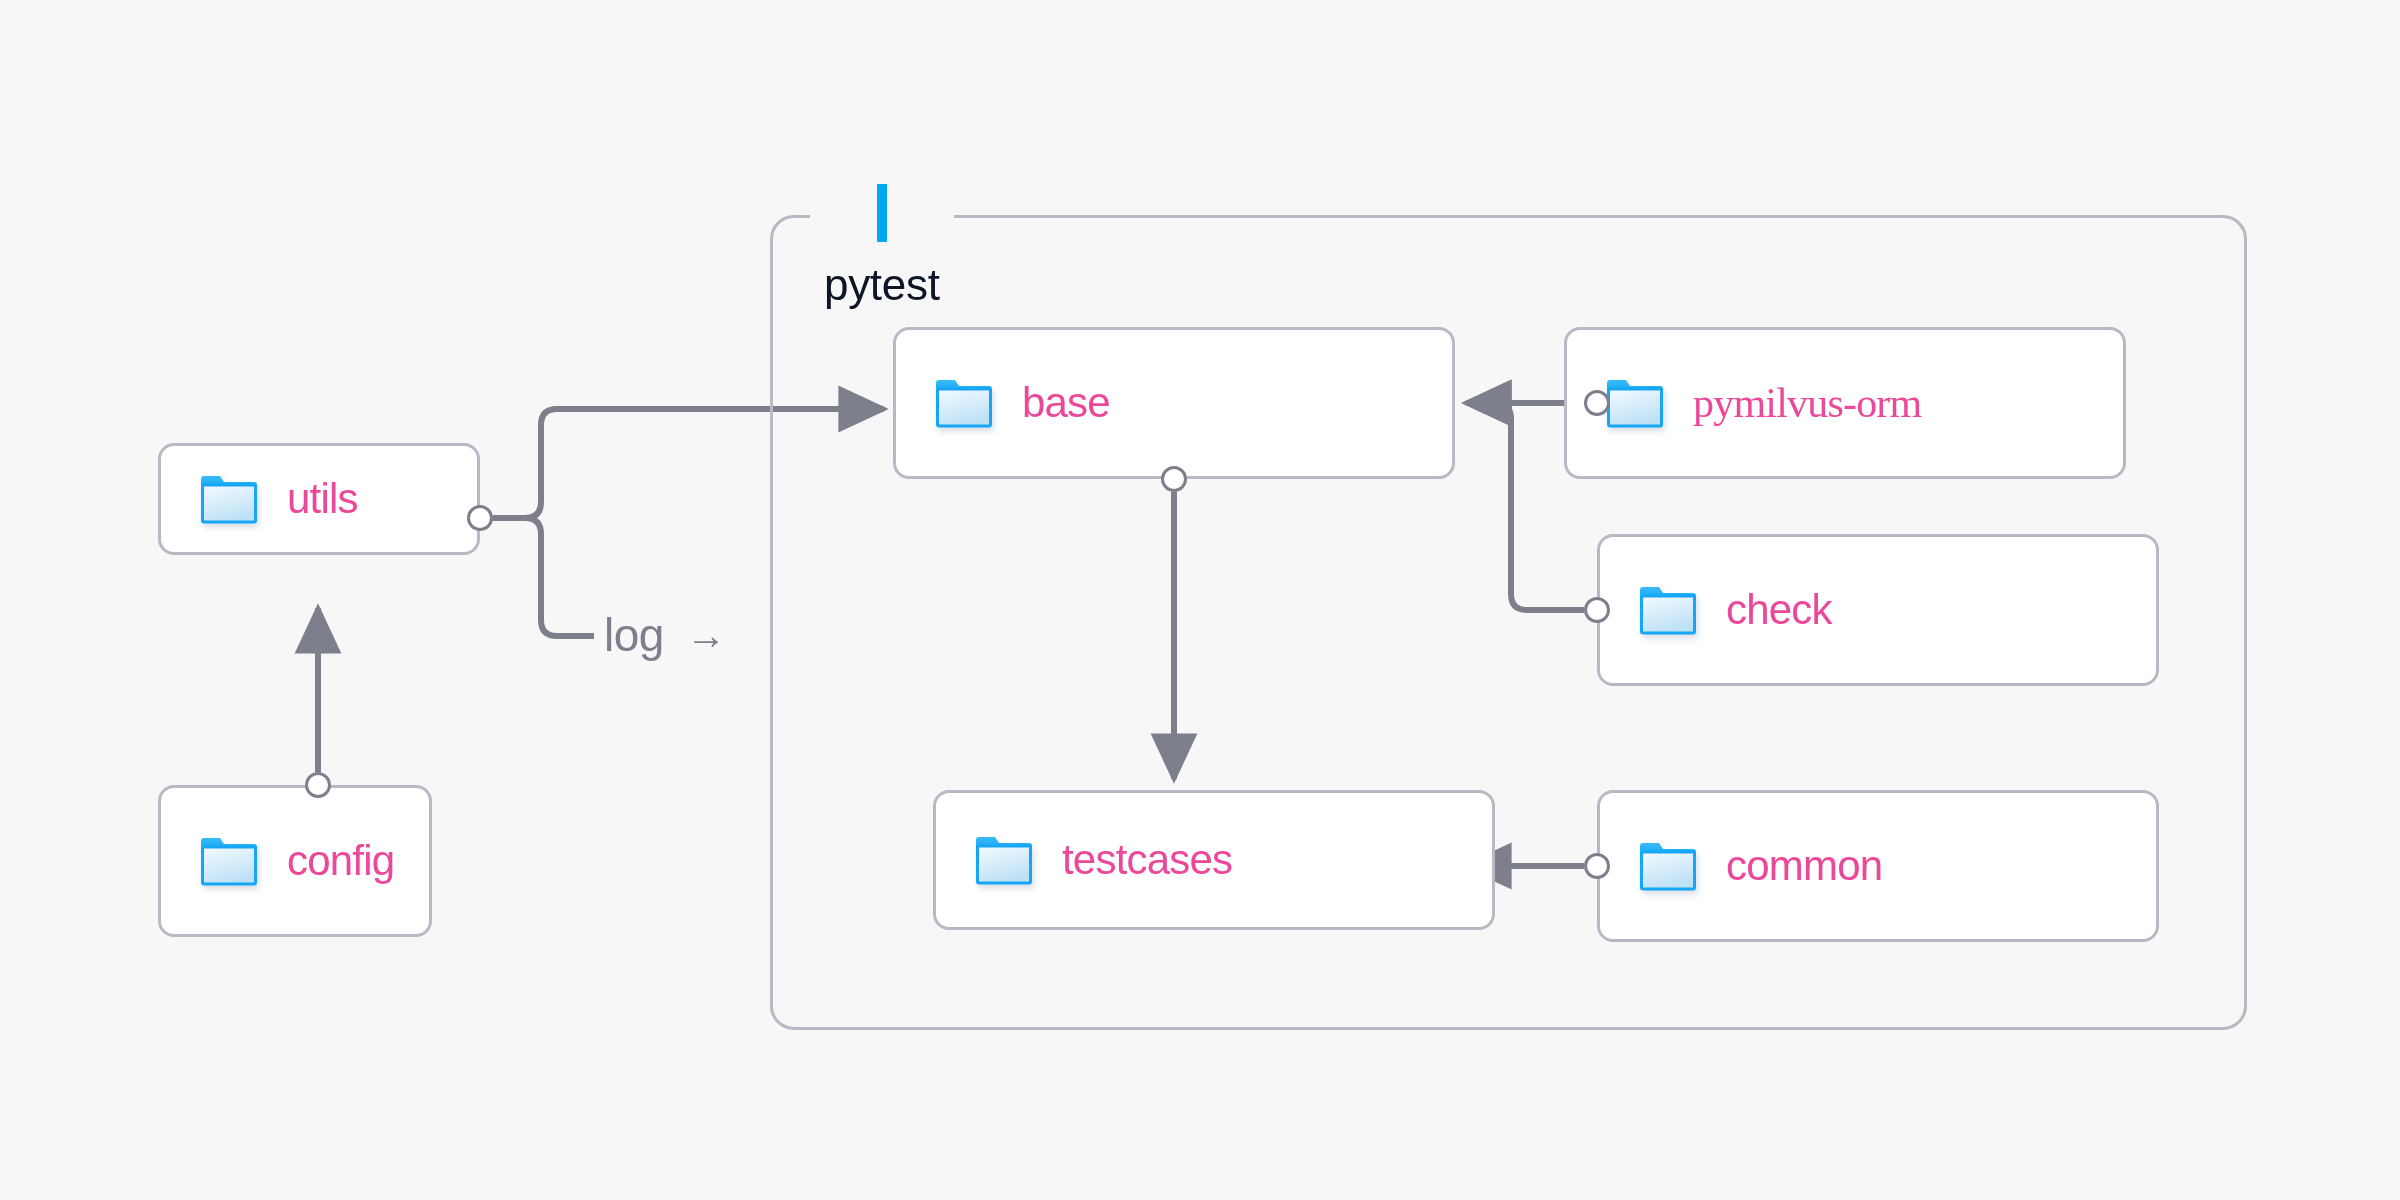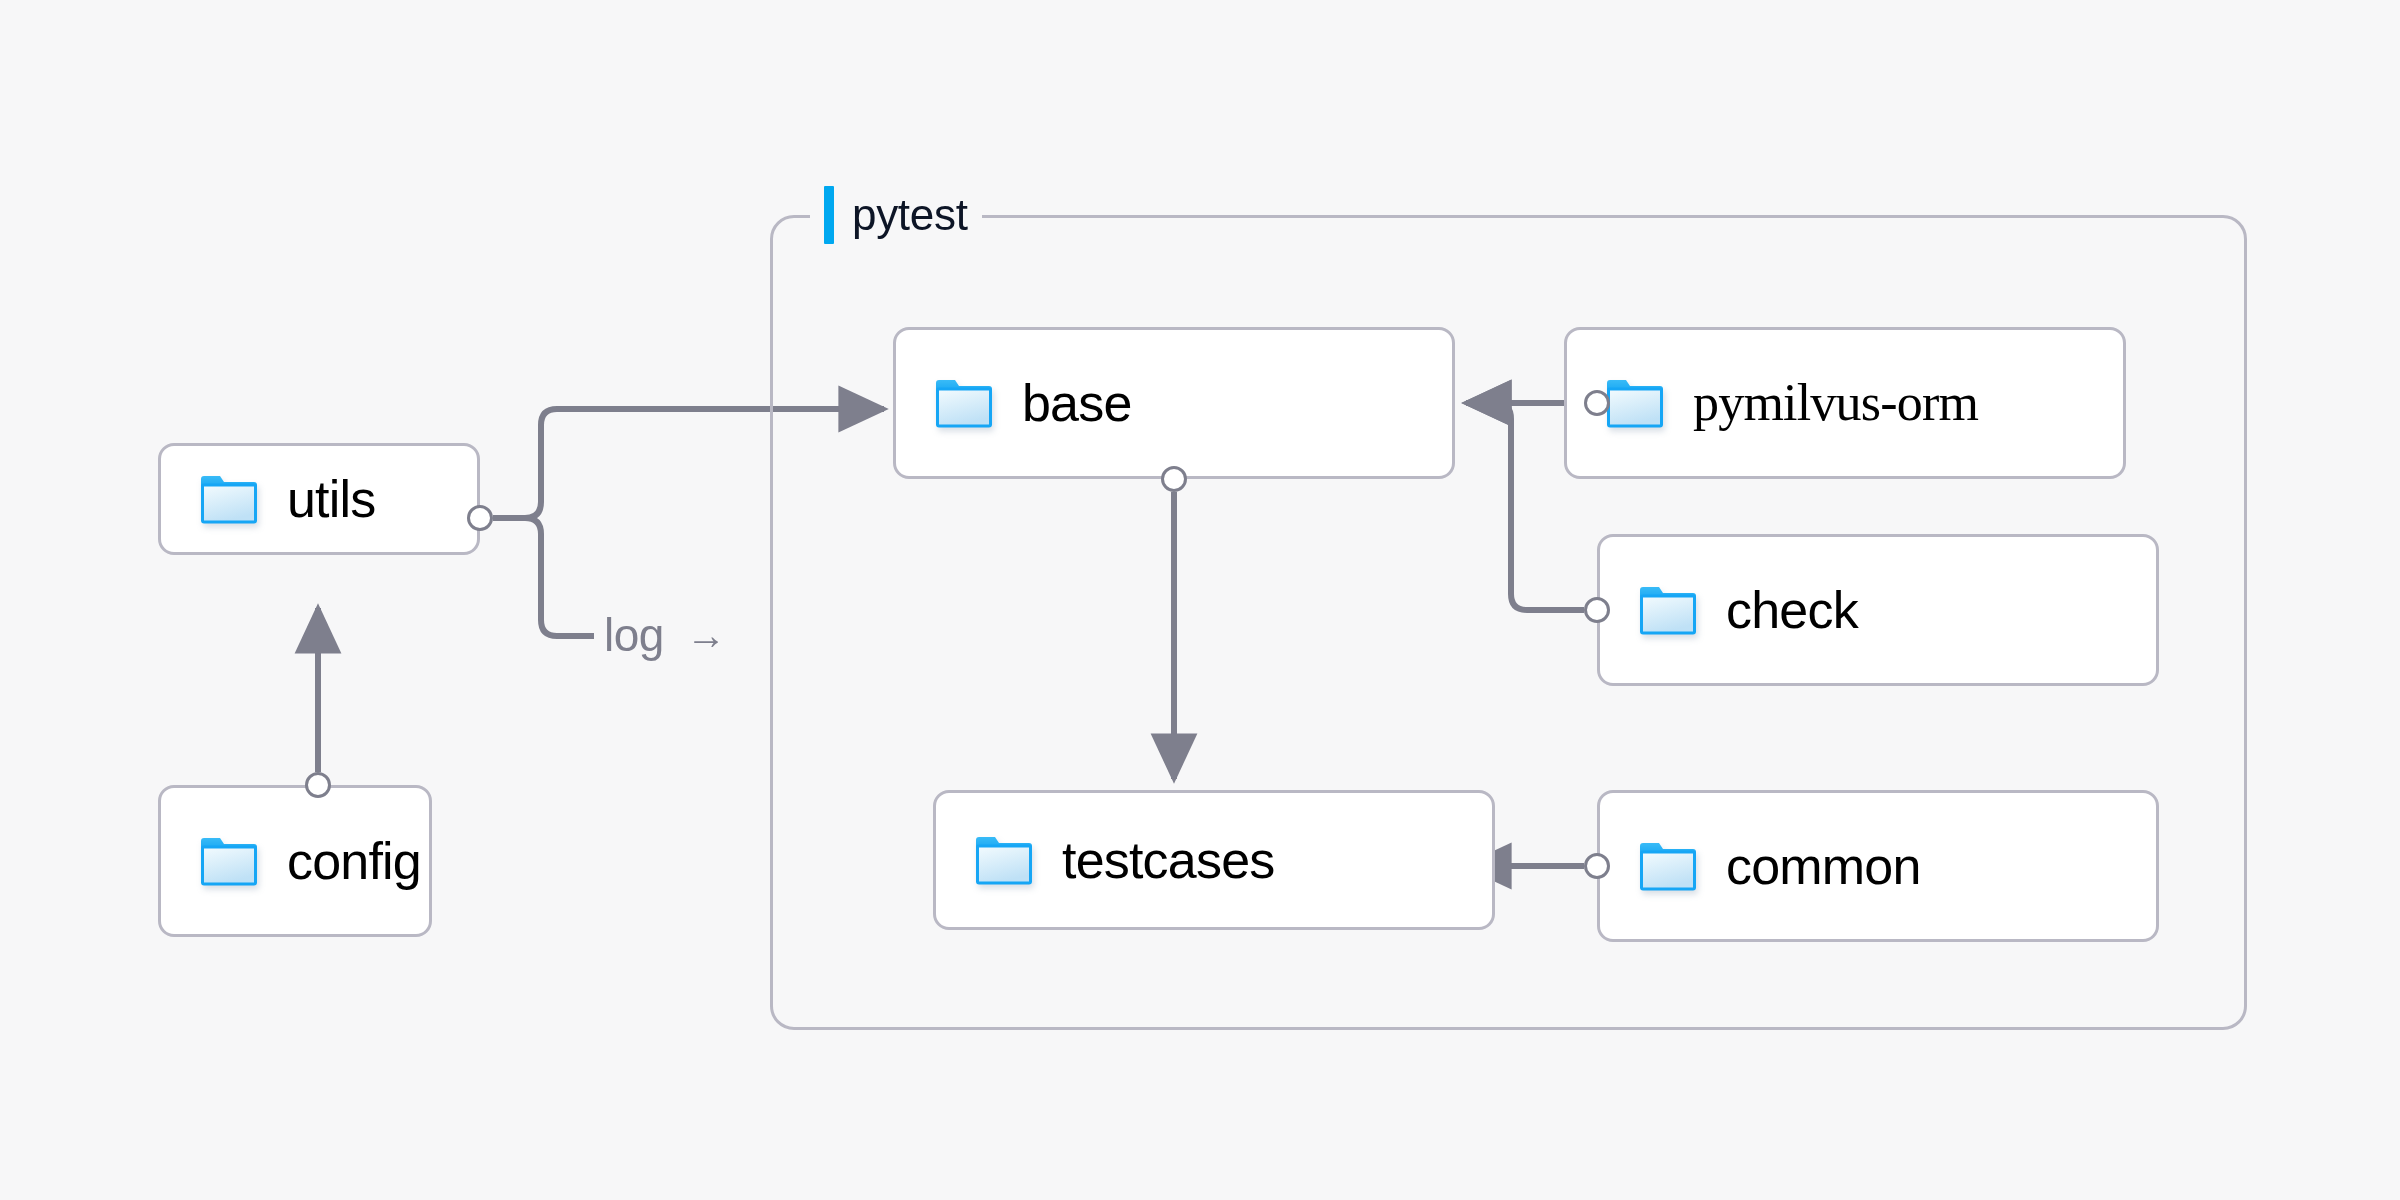--- a/index.html
+++ b/index.html
@@ -65,22 +65,22 @@
     background: #ffffff;
     border: 3px solid #b9b8c4;
     border-radius: 16px;
     box-sizing: border-box;
     display: flex;
     align-items: center;
     padding-left: 38px;
     gap: 28px;
   }
   .node-label {
-    font-size: 52px;
-    color: #000000;
+    font-size: 42px;
+    color: #ec4899;
     letter-spacing: -0.8px;
     white-space: nowrap;
     line-height: 1;
   }
 
   
   .folder-icon {
     flex: 0 0 auto;
     width: 60px;
     height: 52px;
@@ -154,21 +154,21 @@
       <path d="M 1584,403 L 1478,403 L 1466,403" marker-end="url(#arrowhead)"></path>
 
       <path d="M 1584,610 L 1527,610 Q 1511,610 1511,594 L 1511,419 Q 1511,403 1495,403 L 1466,403" marker-end="url(#arrowhead)"></path>
 
       <path d="M 1584,866 L 1466,866" marker-end="url(#arrowhead)"></path>
     </g>
   </svg>
 
   <div class="group-box" style="left:770px; top:215px; width:1477px; height:815px;"></div>
 
-  <div class="group-label" style="left:810px; top:184px;">
+  <div class="group-label" style="left:810px; top:184px;flex-direction:column;">
     <span class="group-label-bar"></span>
     <span class="group-label-text">pytest</span>
   </div>
 
   <div class="node" style="left:158px; top:443px; width:322px; height:112px;">
     <span class="folder-icon">
       <svg viewBox="0 0 60 52" width="60" height="52" xmlns="http://www.w3.org/2000/svg">
         <path d="M2,9 L2,6 Q2,3 5,3 L21,3 L25,9 L55,9 Q58,9 58,12 L58,17 L2,17 Z" fill="url(#folderTab)"></path>
         <rect x="3.5" y="12" width="53" height="37" rx="1.5" fill="url(#folderBody)" stroke="#16a6f5" stroke-width="3"></rect>
       </svg>

